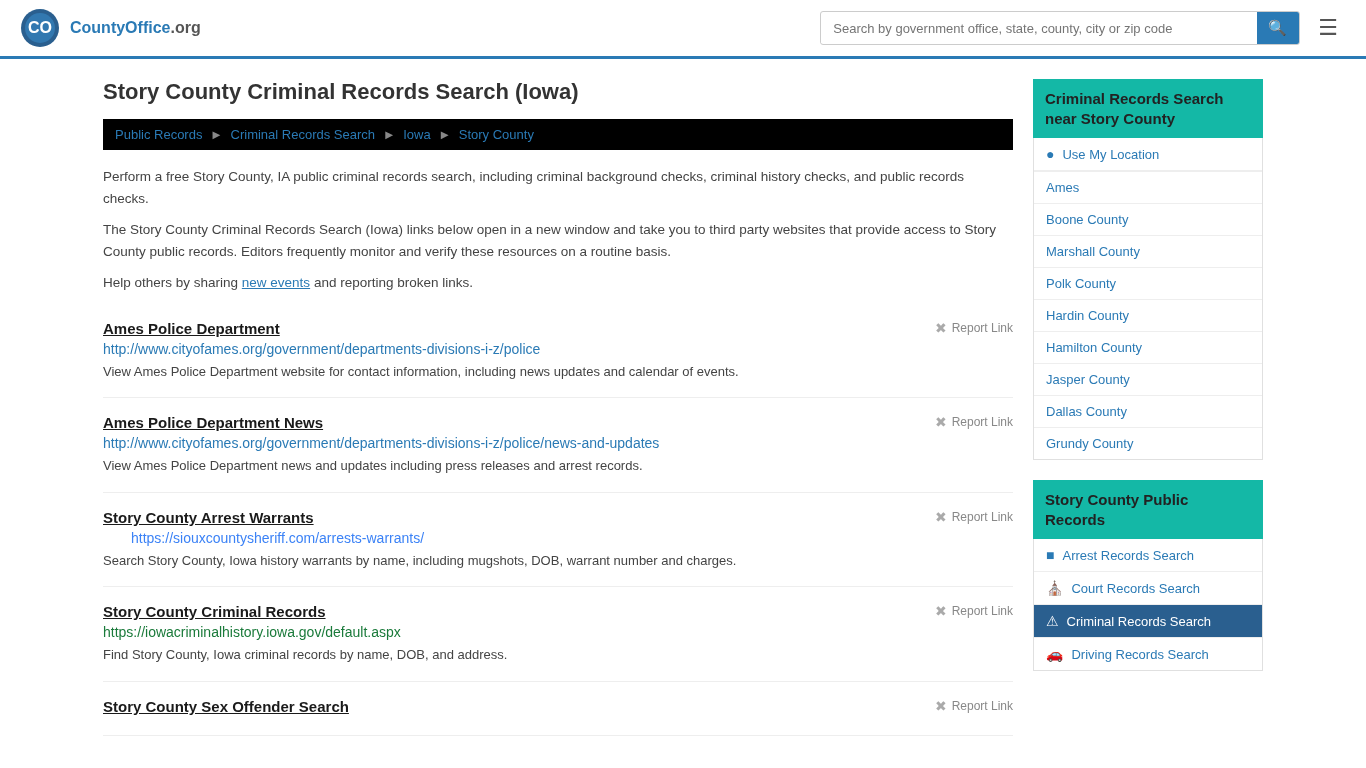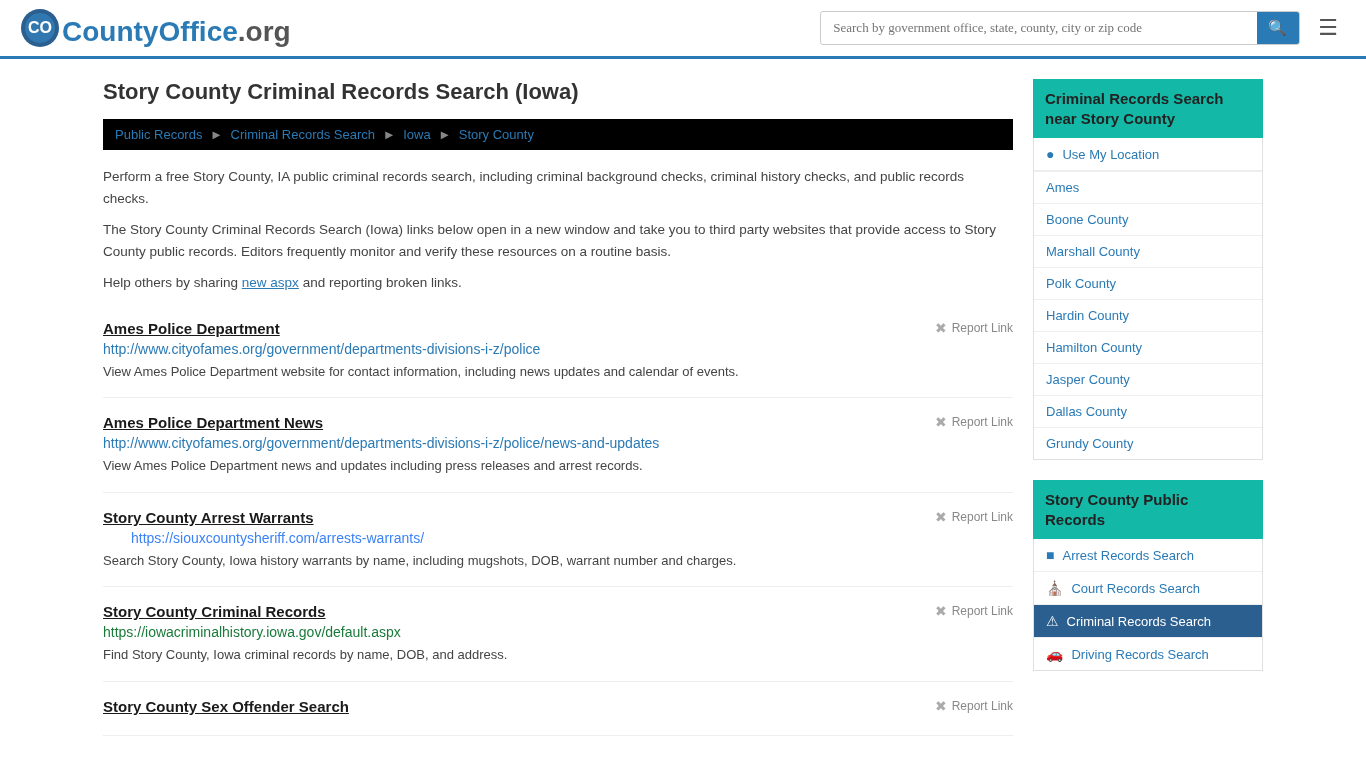--- a/index.html
+++ b/index.html
@@ -9,29 +9,29 @@
     .header {
       background: #fff;
       border-bottom: 3px solid #2a7ab5;
       padding: 8px 20px;
       display: flex;
       align-items: center;
       justify-content: space-between;
     }
     .logo-area {
       display: flex;
-      align-items: flex-end;
-      gap: 2px;
+      align-items: center;
+      gap: 10px;
     }
     .logo-icon {
       width: 40px;
       height: 40px;
     }
     .logo-text {
-      font-size: 28px;
+      font-size: 16px;
       font-weight: bold;
       color: #333;
     }
     .logo-text span {
       color: #2a7ab5;
     }
     .header-right {
       display: flex;
       align-items: center;
       gap: 10px;
@@ -44,21 +44,20 @@
       overflow: hidden;
       width: 480px;
     }
     .search-bar input {
       border: none;
       outline: none;
       padding: 7px 12px;
       font-size: 13px;
       width: 100%;
       color: #999;
-      font-family: Liberation Serif, serif;
     }
     .search-bar button {
       background: #2a7ab5;
       border: none;
       padding: 7px 12px;
       cursor: pointer;
       color: white;
       font-size: 15px;
     }
     .menu-icon {
@@ -254,21 +253,21 @@
       <a href="#">Criminal Records Search</a>
       <span> ► </span>
       <a href="#">Iowa</a>
       <span> ► </span>
       <a href="#">Story County</a>
     </div>
 
     <p class="desc-text">Perform a free Story County, IA public criminal records search, including criminal background checks, criminal history checks, and public records checks.</p>
     <p class="desc-text">The Story County Criminal Records Search (Iowa) links below open in a new window and take you to third party websites that provide access to Story County public records. Editors frequently monitor and verify these resources on a routine basis.</p>
     <p class="desc-text">
-      <span>Help others by sharing </span><a href="#">new aspx</a><span> and reporting broken links.</span>
+      <span>Help others by sharing </span><a href="#">new events</a><span> and reporting broken links.</span>
     </p>
 
     <div>
 
       <div class="result-item">
         <div class="result-header">
           <span class="result-title">Ames Police Department</span>
           <span class="report-link">
             <span class="cross-icon">✖</span>
             <span>Report Link</span>

